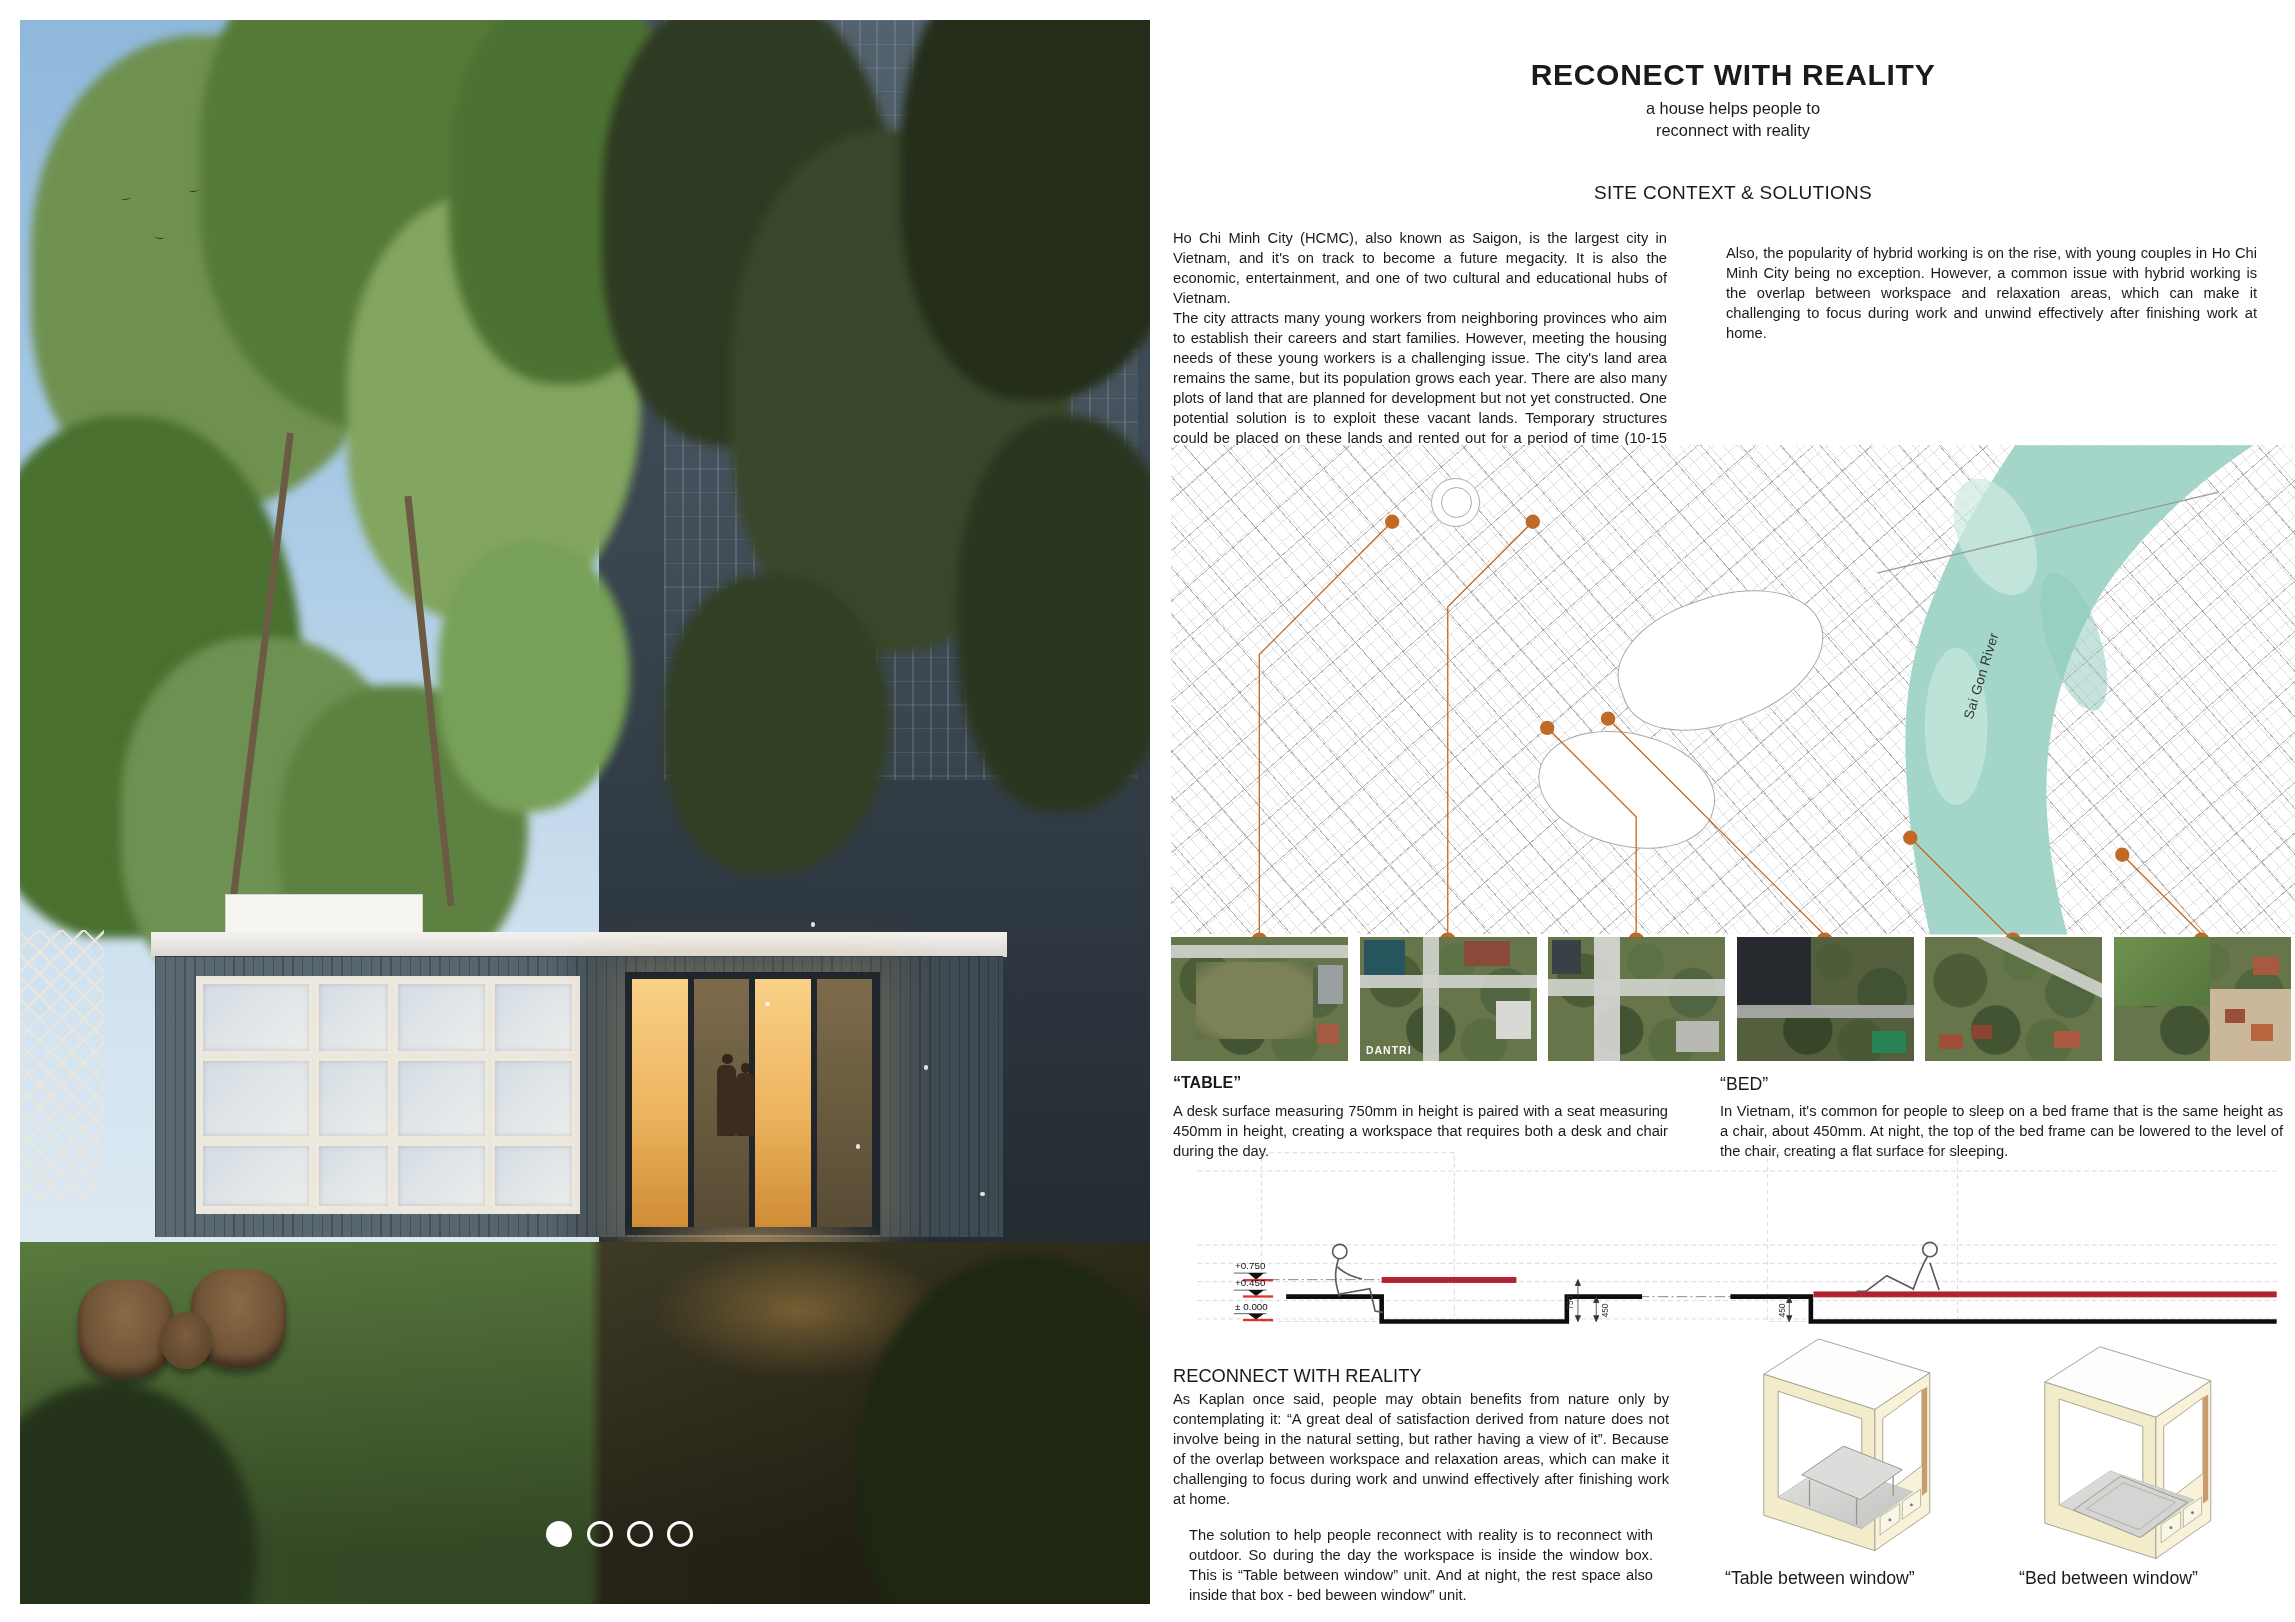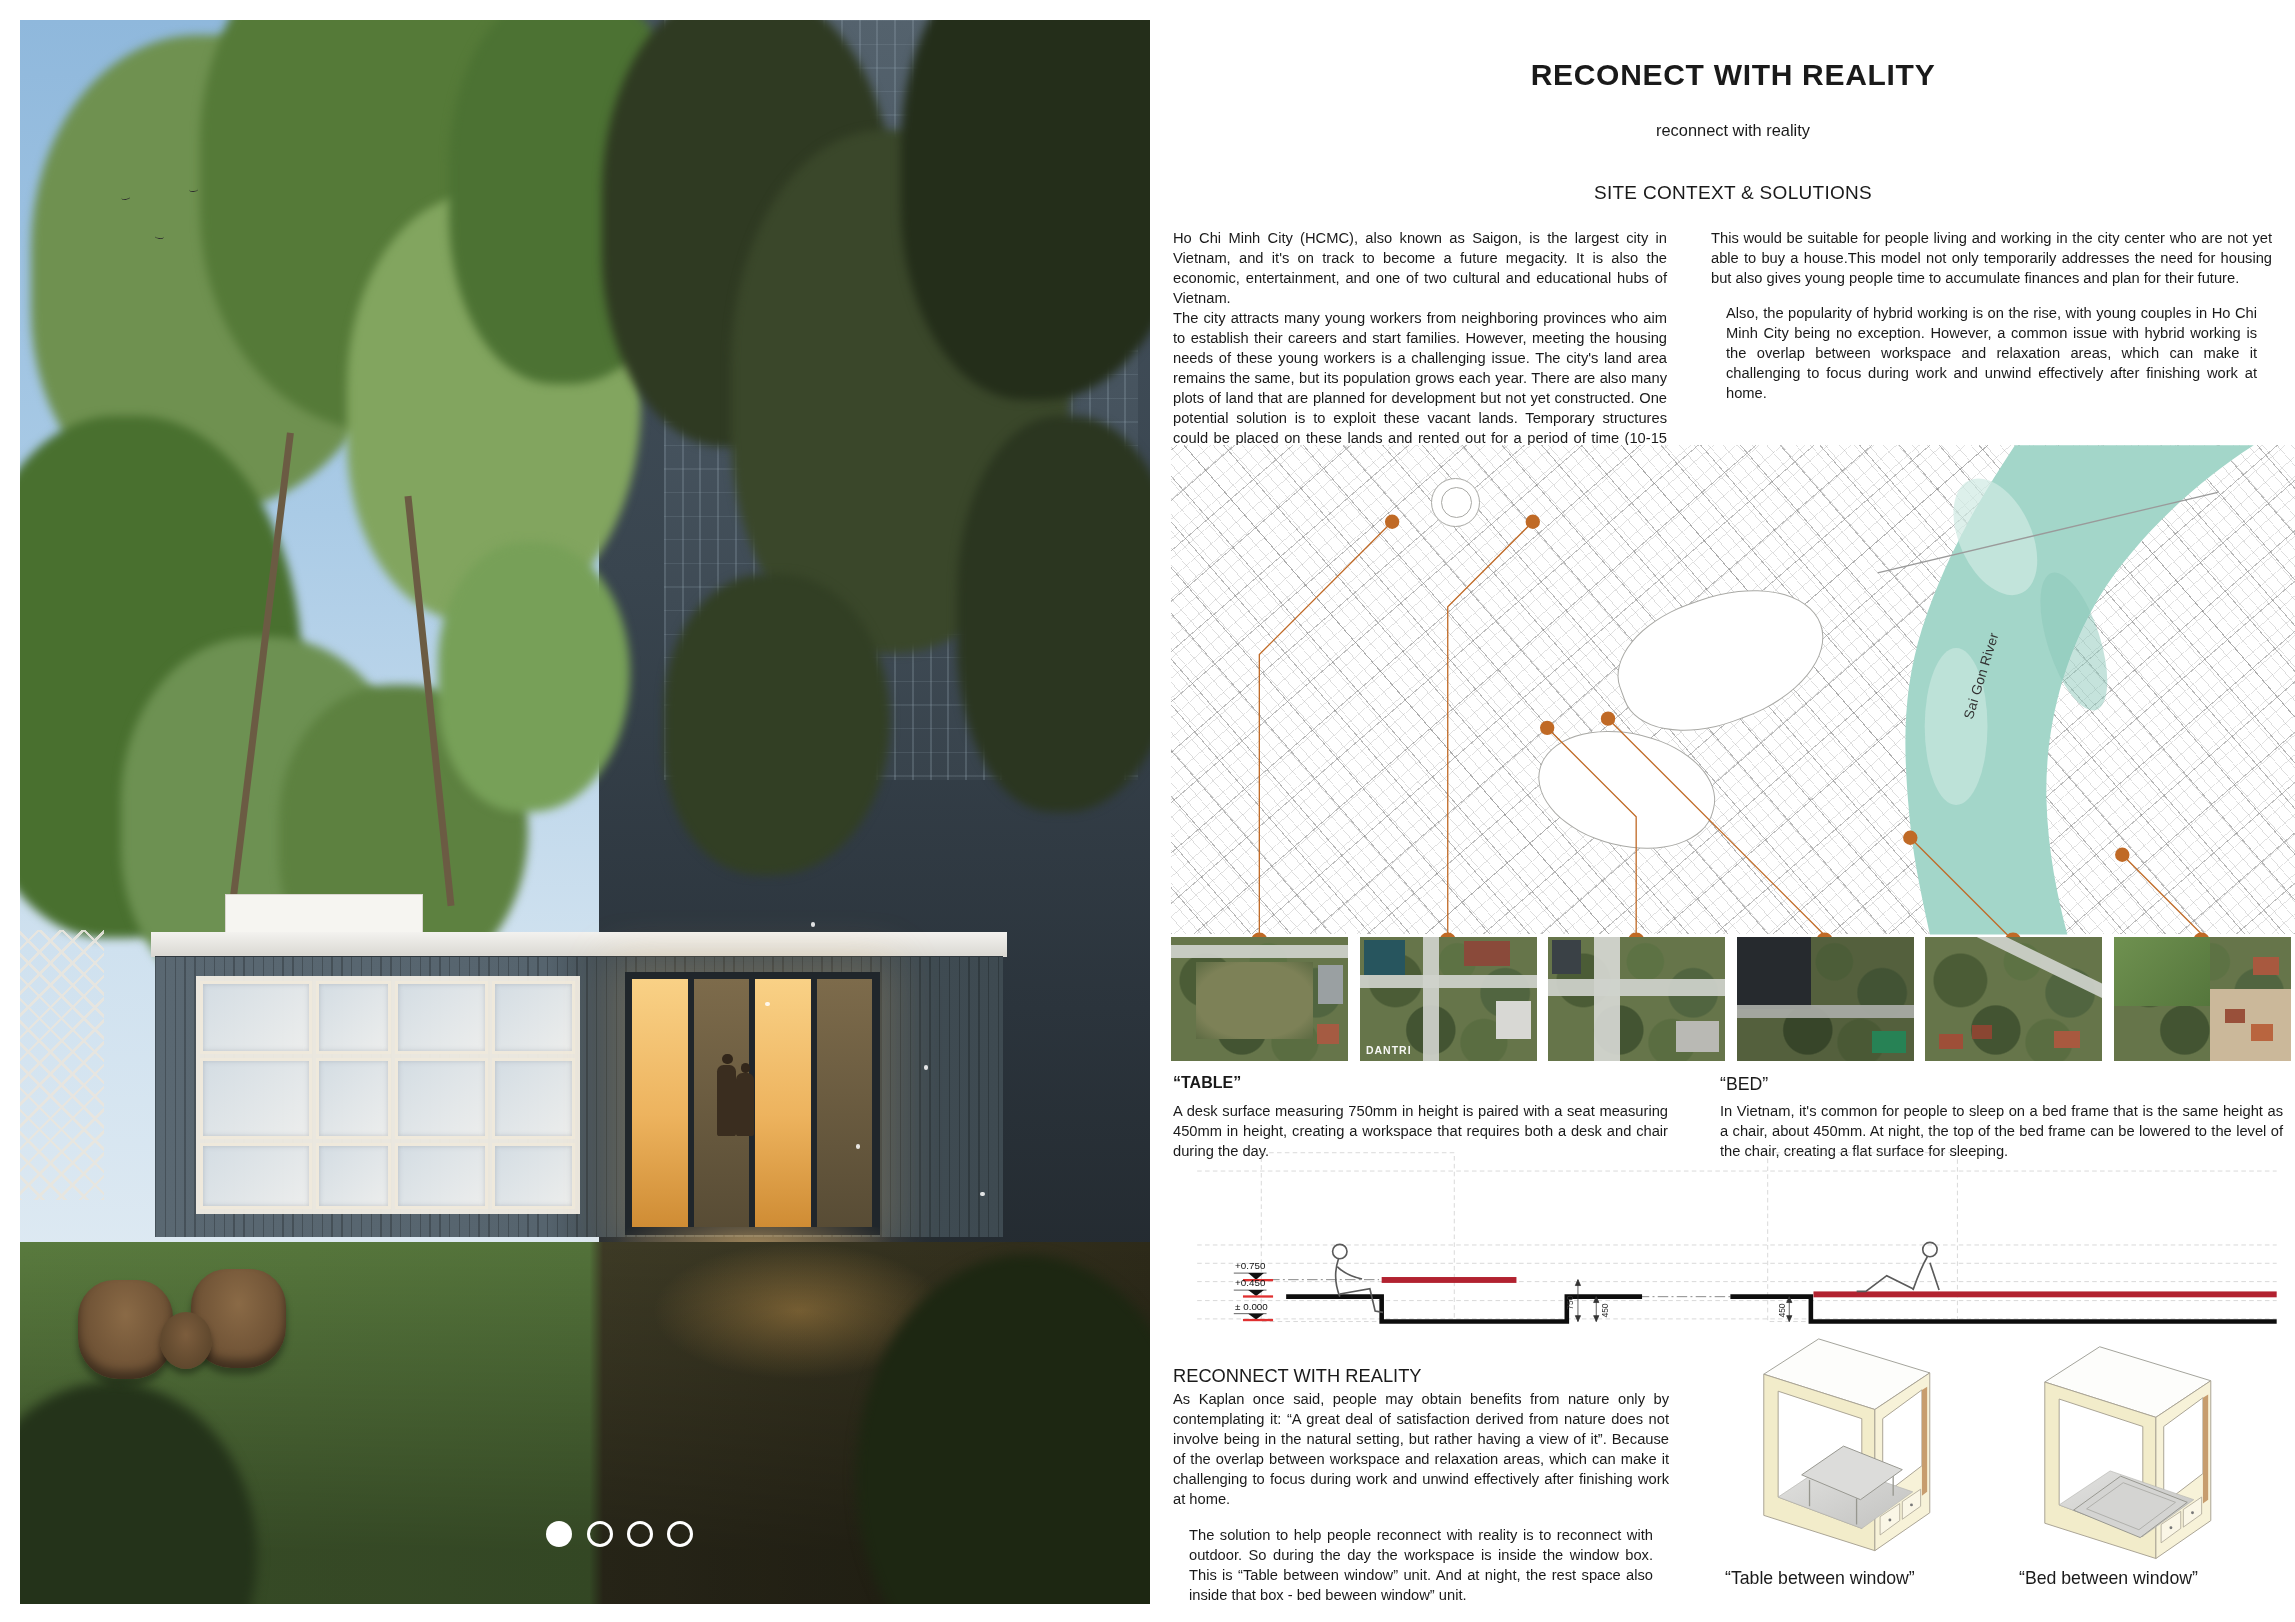--- a/index.html
+++ b/index.html
@@ -190,29 +190,29 @@
 
     <div class="dots">
       <span class="dot on"></span>
       <span class="dot off"></span>
       <span class="dot off"></span>
       <span class="dot off"></span>
     </div>
   </div>
 
   <div class="rp" id="title">RECONECT WITH REALITY</div>
+  <div class="rp" id="subtitle1">a house helps people to</div>
   <div class="rp" id="subtitle2">reconnect with reality</div>
   <div class="rp" id="sec-head">SITE CONTEXT &amp; SOLUTIONS</div>
 
   <div class="rp body-col" id="col1">
     <p style="margin:0;">Ho Chi Minh City (HCMC), also known as Saigon, is the largest city in Vietnam, and it's on track to become a future megacity. It is also the economic, entertainment, and one of two cultural and educational hubs of Vietnam.</p>
     <p style="margin:0;">The city attracts many young workers from neighboring provinces who aim to establish their careers and start families. However, meeting the housing needs of these young workers is a challenging issue. The city's land area remains the same, but its population grows each year. There are also many plots of land that are planned for development but not yet constructed. One potential solution is to exploit these vacant lands. Temporary structures could be placed on these lands and rented out for a period of time (10-15 years).</p>
   </div>
   <div class="rp body-col" id="col2">
-    <p style="margin:0;">This would be suitable for people living and working in the city center who are not yet able to buy a house.This model not only temporarily addresses the need for housing but also gives young people time to accumulate finances and plan for their future.</p>
     <p style="margin:15px;" class="gap-para">Also, the popularity of hybrid working is on the rise, with young couples in Ho Chi Minh City being no exception. However, a common issue with hybrid working is the overlap between workspace and relaxation areas, which can make it challenging to focus during work and unwind effectively after finishing work at home.</p>
   </div>
 
   <div id="map-grid">
     <div class="park-ring" style="left:260px;top:33px;width:47px;height:47px;"></div>
     <div class="park-ring" style="left:270px;top:42px;width:29px;height:29px;"></div>
     <div class="park-ring" style="left:445px;top:151px;width:209px;height:124px;transform:rotate(-20deg);border-radius:46% 54% 52% 48%;"></div>
     <div class="park-ring" style="left:366px;top:288px;width:177px;height:111px;transform:rotate(14deg);border-radius:52% 48% 50% 50%;"></div>
   </div>
 

